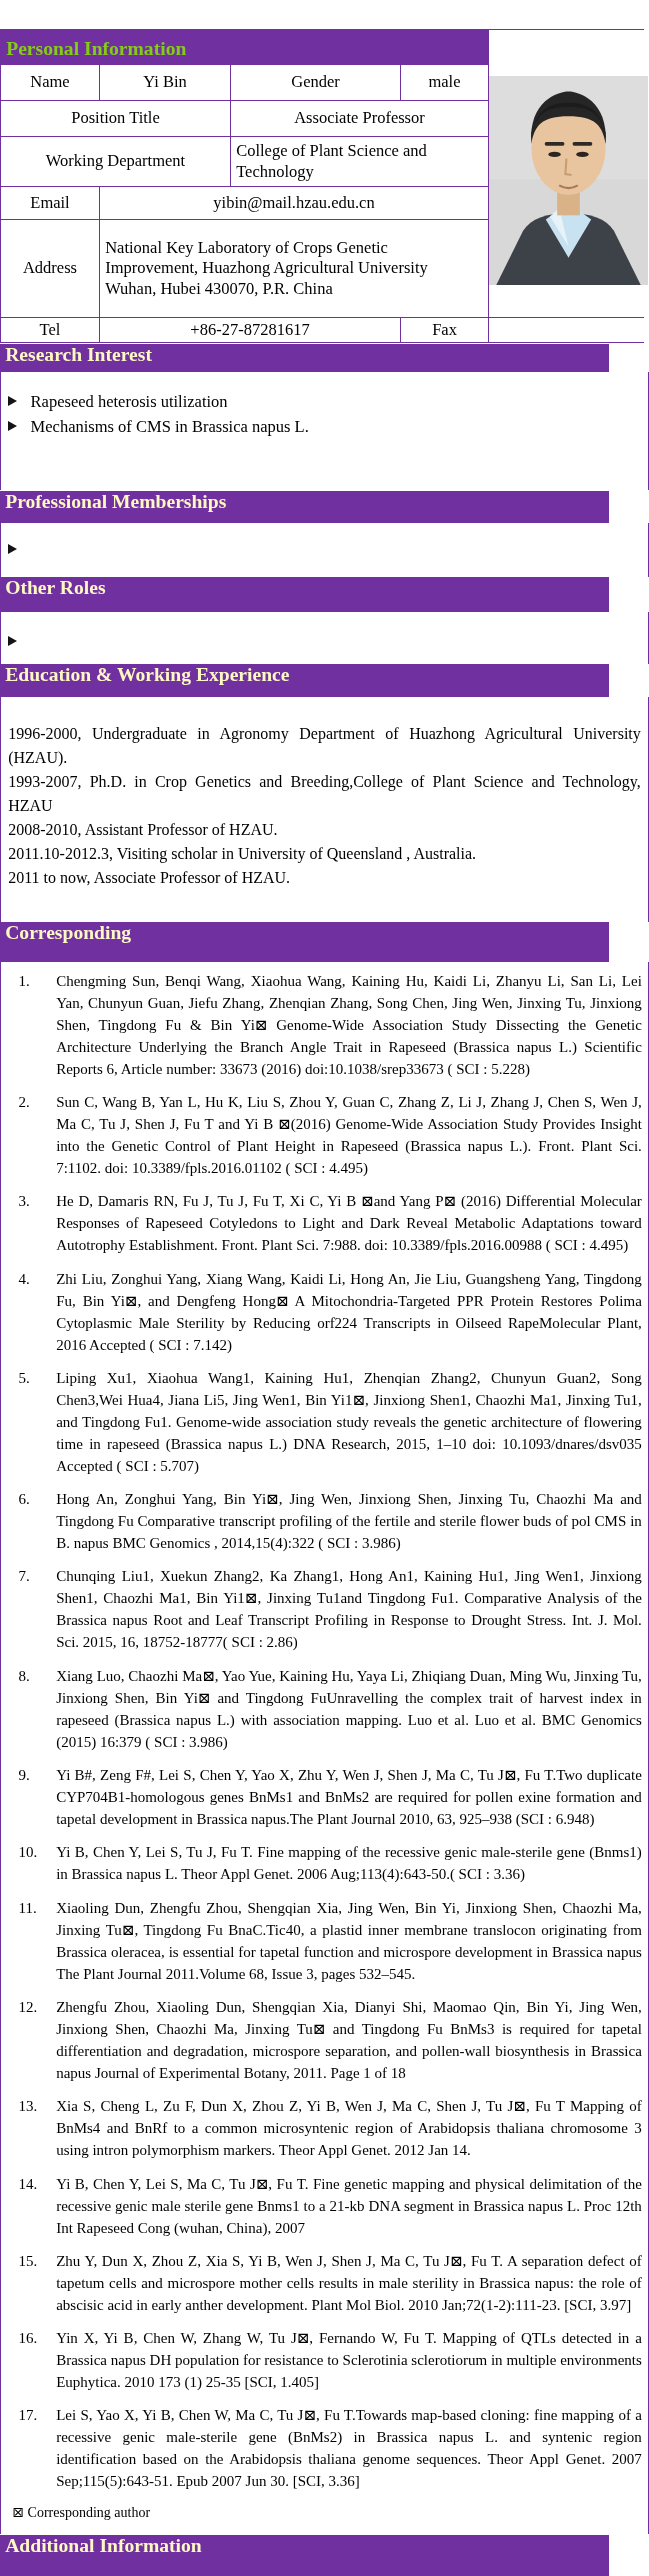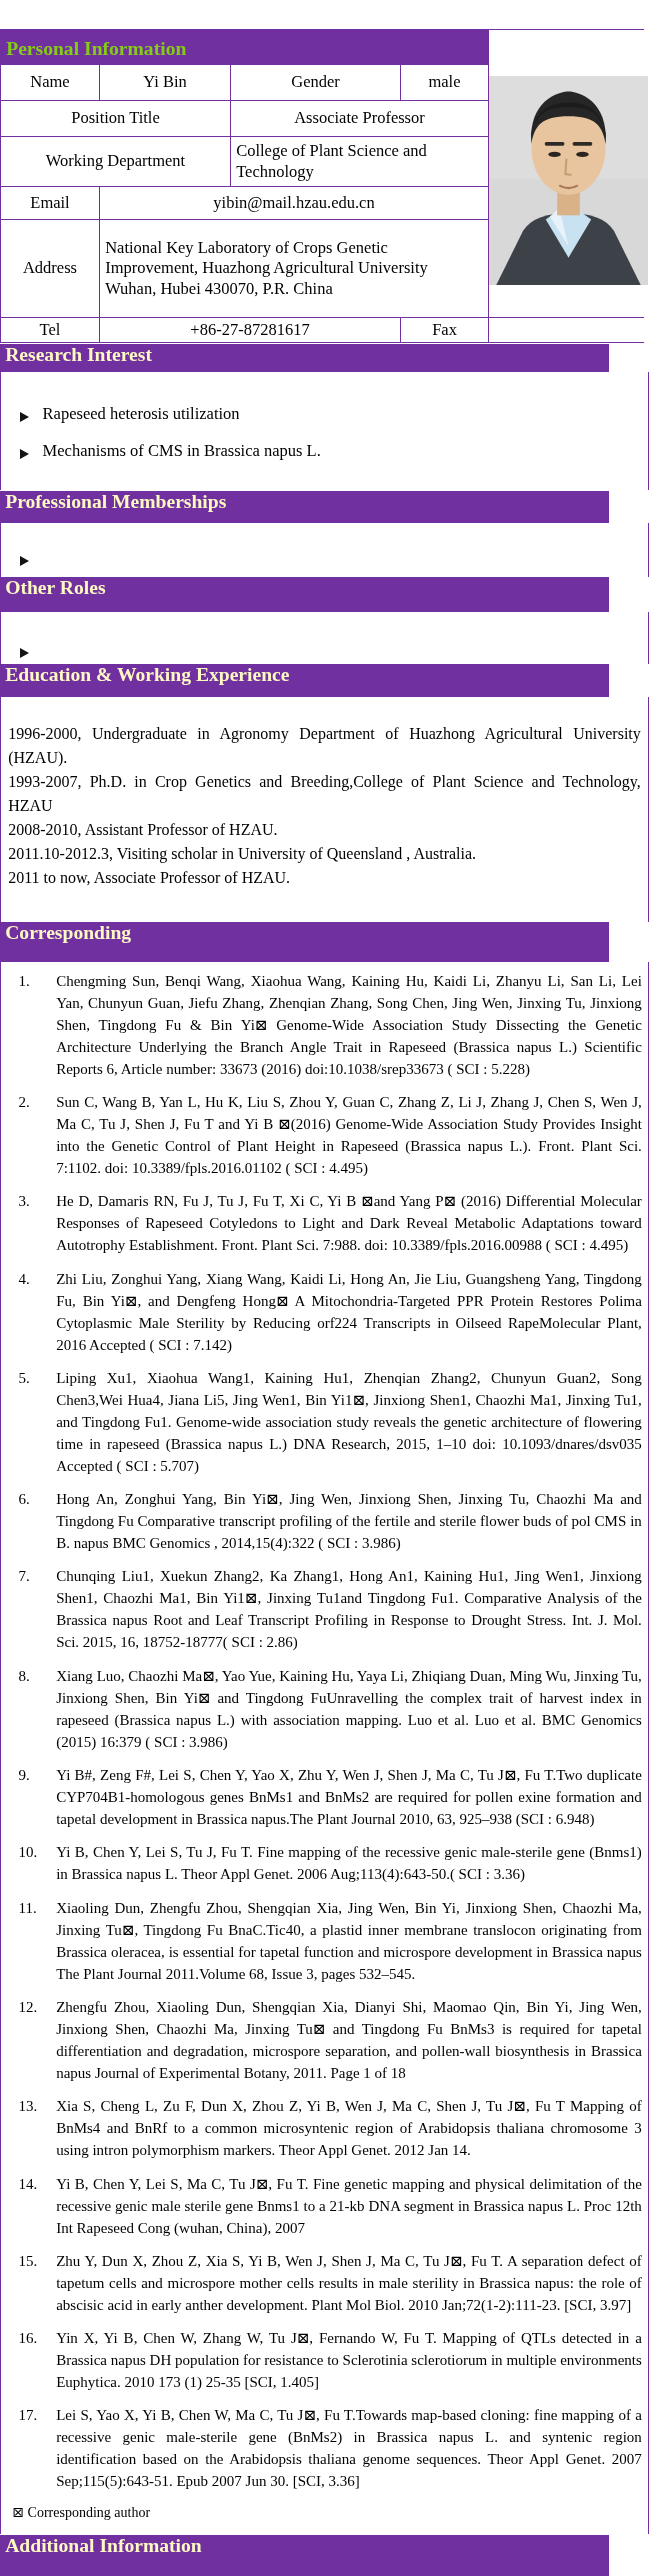--- a/index.html
+++ b/index.html
@@ -53,22 +53,22 @@
   .b-roles{height:52px;padding-top:17.5px;}
   .b-edu{height:225px;padding:25px 7.2px 0 7.2px;}
   .b-pub{min-height:1475px;display:flex;flex-direction:column;padding:8.2px 6.2px 0 6.2px;}
   .h-research{height:28px;}
   .h-member{height:32px;}
   .h-roles{height:35px;}
   .h-edu{height:33px;}
   .h-pub{height:40px;padding-bottom:6.2px;}
   .h-ai{height:46px;padding-bottom:7.2px;}
   
-  .bullet-row{display:flex;align-items:center;padding-left:7.2px;font-size:16.5px;
-              line-height:25px;margin:12px;}
+  .bullet-row{display:flex;align-items:flex-start;padding-left:7.2px;font-size:16.5px;
+              line-height:25px;margin:0;}
   .tri{width:0;height:0;border-top:5.7px solid transparent;border-bottom:5.7px solid transparent;
        border-left:9.8px solid #141414;display:inline-block;margin:6.7px 13.4px 0 0;flex:0 0 auto;}
   
   .edu-p{margin:0;font-size:16px;line-height:24px;text-align:justify;}
   
   .pub{position:relative;padding-left:49px;margin:0 0 11.3px 0;font-size:15px;line-height:22px;
        text-align:justify;}
   .pub .num{position:absolute;left:11.3px;top:0;}
   .footnote{margin-top:auto;padding:0 0 13.4px 5.2px;font-size:14px;}
   .footnote .env{font-family:"DejaVu Sans","DejaVu Serif",sans-serif;}

